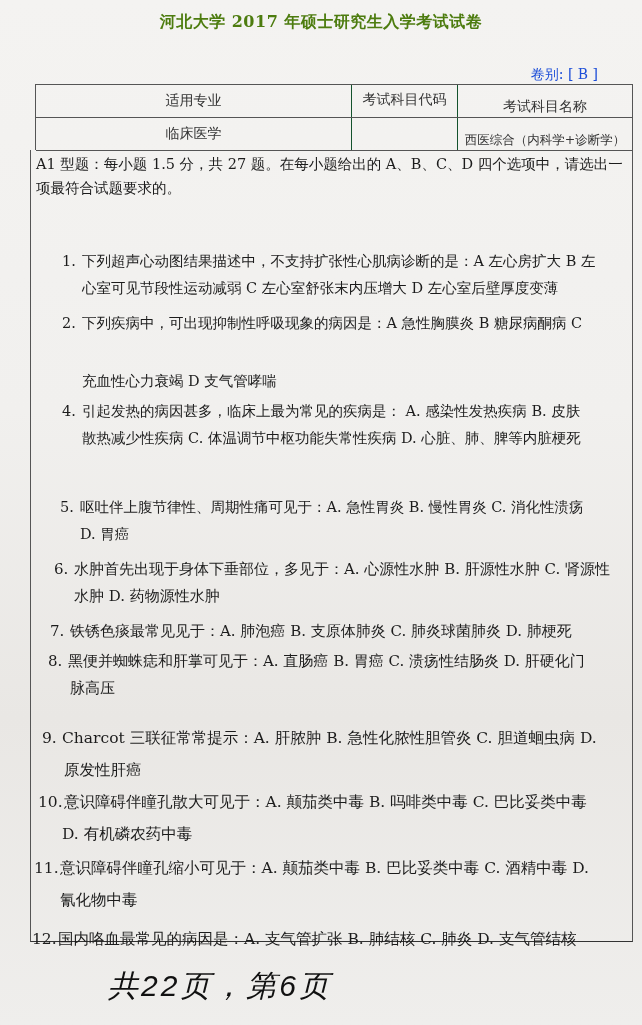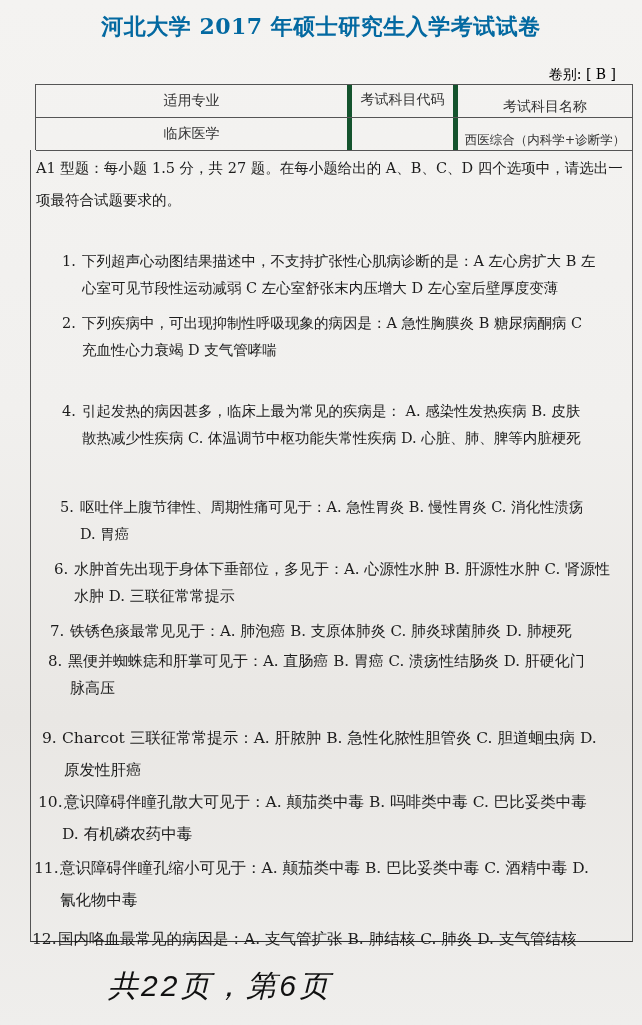--- a/index.html
+++ b/index.html
@@ -6,35 +6,35 @@
   body {
     width: 642px; height: 1025px; overflow: hidden;
     background: linear-gradient(180deg, #f4f3f1 0%, #f1f0ee 40%, #e9e7e4 70%, #efeeec 100%);
     font-family: "DejaVu Serif", "Liberation Serif", serif;
     color: #1c1c1c;
     position: relative;
   }
   .page { position: absolute; left: 0; top: 0; width: 642px; height: 1025px; }
   .title {
     position: absolute; left: 0; width: 642px; top: 12px;
-    text-align: center; font-size: 22px; font-weight: bold;
-    letter-spacing: 0.5px; color: #0369a1;
+    text-align: center; font-size: 16px; font-weight: bold;
+    letter-spacing: 0.5px; color: #4d7c0f;
   }
   .paper-type {
-    position: absolute; right: 26px; top: 66px; font-size: 14px; color: #000000;
+    position: absolute; right: 44px; top: 66px; font-size: 14px; color: #1d4ed8;
   }
   .header-table {
     position: absolute; left: 35px; top: 84px; width: 598px; height: 66px;
     border: 1px solid #555; border-bottom: none; box-sizing: border-box;
   }
   .ht-row { display: flex; height: 33px; border-bottom: 1px solid #555; box-sizing: border-box; }
   .ht-cell {
     display: flex; align-items: center; justify-content: center;
     font-size: 14px; color: #333; box-sizing: border-box;
-    border-right: 5px solid #14532d;
+    border-right: 1px solid #14532d;
   }
   .ht-cell:last-child { border-right: none; }
   .c1 { width: 316px; }
   .c2 { width: 106px; }
   .c3 { width: 174px; margin-top: 12px; }
   .ht-cell.small { font-size: 12.5px; }
   .body-box {
     position: absolute; left: 30px; top: 150px; width: 603px; height: 792px;
     border-left: 1px solid #555; border-right: 1px solid #555; border-bottom: 1px solid #333;
     box-sizing: border-box;
@@ -64,47 +64,47 @@
     <div class="ht-row">
       <div class="ht-cell c1">临床医学</div>
       <div class="ht-cell c2"></div>
       <div class="ht-cell c3 small">西医综合（内科学+诊断学）</div>
     </div>
   </div>
 
   <div class="body-box"></div>
 
   <div class="notice">
-    <div style="line-height:32px;">A1 型题：每小题 1.5 分，共 27 题。在每小题给出的 A、B、C、D 四个选项中，请选出一项最符合试题要求的。</div>
+    <div style="line-height:24px;">A1 型题：每小题 1.5 分，共 27 题。在每小题给出的 A、B、C、D 四个选项中，请选出一项最符合试题要求的。</div>
   </div>
 
   <div class="q" style="left:62px;top:248px;width:570px;">
     <div><span class="num">1.</span><span>下列超声心动图结果描述中，不支持扩张性心肌病诊断的是：A 左心房扩大  B 左</span></div>
     <div style="padding-left:20px;">心室可见节段性运动减弱 C 左心室舒张末内压增大  D 左心室后壁厚度变薄</div>
   </div>
 
   <div class="q" style="left:62px;top:310px;width:570px;">
     <div><span class="num">2.</span><span>下列疾病中，可出现抑制性呼吸现象的病因是：A 急性胸膜炎  B 糖尿病酮病 C</span></div>
-    <div style="padding-left:20px;">充血性心力衰竭  D 支气管哮喘</div>
+    <div style="padding-left:20px;margin-top:31px;">充血性心力衰竭  D 支气管哮喘</div>
   </div>
 
 
   <div class="q" style="left:62px;top:398px;width:570px;">
     <div><span class="num">4.</span><span>引起发热的病因甚多，临床上最为常见的疾病是： A. 感染性发热疾病 B. 皮肤</span></div>
     <div style="padding-left:20px;">散热减少性疾病  C. 体温调节中枢功能失常性疾病 D. 心脏、肺、脾等内脏梗死</div>
   </div>
 
   <div class="q" style="left:60px;top:494px;width:572px;">
     <div><span class="num">5.</span><span>呕吐伴上腹节律性、周期性痛可见于：A. 急性胃炎 B. 慢性胃炎 C. 消化性溃疡</span></div>
     <div style="padding-left:20px;">D. 胃癌</div>
   </div>
 
   <div class="q" style="left:54px;top:556px;width:578px;font-size:15px;">
     <div><span class="num">6.</span><span>水肿首先出现于身体下垂部位，多见于：A. 心源性水肿 B. 肝源性水肿 C. 肾源性</span></div>
-    <div style="padding-left:20px;">水肿 D. 三联征常常提示</div>
+    <div style="padding-left:20px;">水肿 D. 药物源性水肿</div>
   </div>
 
   <div class="q" style="left:50px;top:618px;width:582px;font-size:15px;">
     <div><span class="num">7.</span><span>铁锈色痰最常见见于：A. 肺泡癌 B. 支原体肺炎 C. 肺炎球菌肺炎 D. 肺梗死</span></div>
   </div>
 
   <div class="q" style="left:48px;top:648px;width:584px;font-size:15px;">
     <div><span class="num">8.</span><span>黑便并蜘蛛痣和肝掌可见于：A. 直肠癌 B. 胃癌 C. 溃疡性结肠炎 D. 肝硬化门</span></div>
     <div style="padding-left:22px;">脉高压</div>
   </div>

